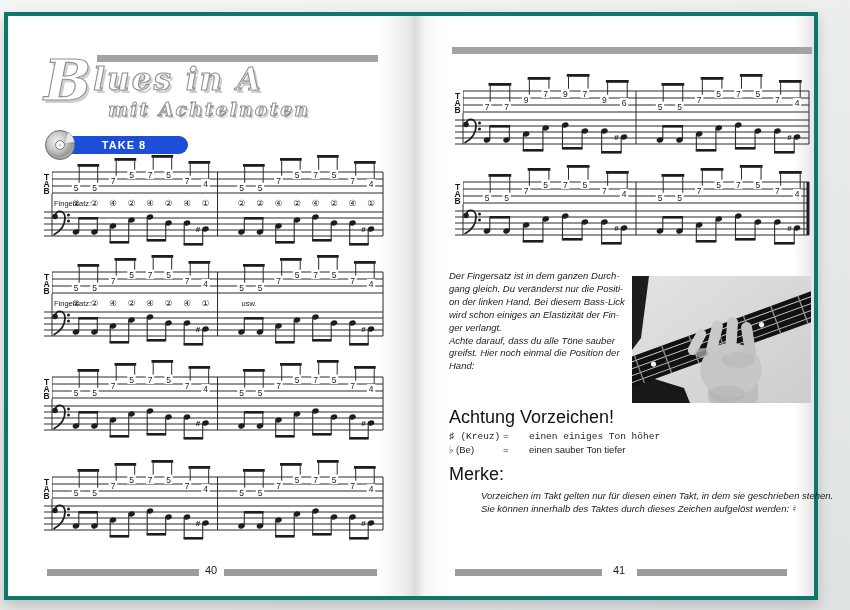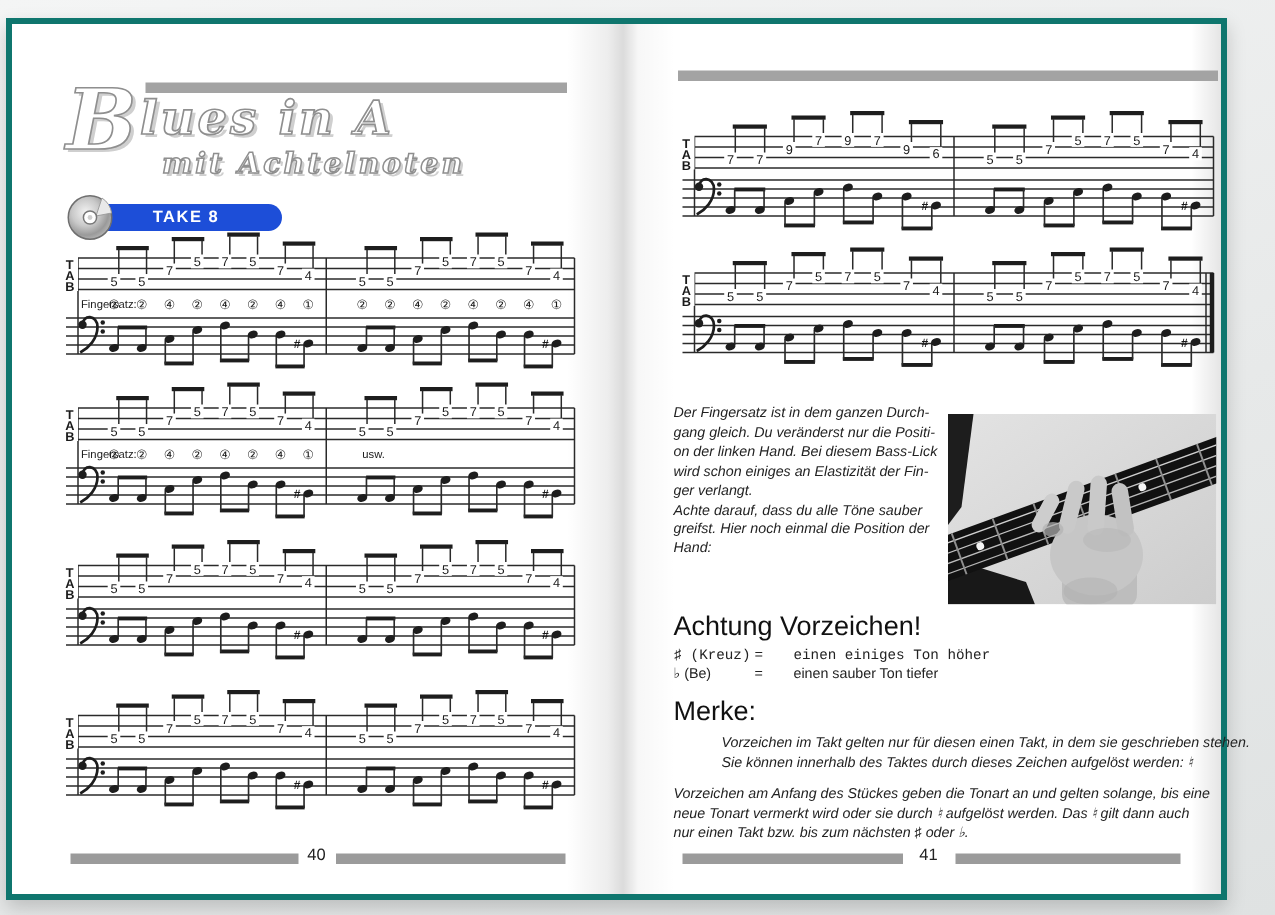--- a/index.html
+++ b/index.html
@@ -904,20 +904,17 @@
   </div>
   <div class="symrow" style="top:427px;">
     <span class="s1">♭ (Be)</span>
     <span class="s2">=</span>
     <span>einen sauber Ton tiefer</span>
   </div>
 
   <div class="bhead" style="left:441px;top:448px;">Merke:</div>
   <div class="btxt" style="left:441px;top:474px;margin-left:32px;">Vorzeichen im Takt gelten nur für diesen einen Takt, in dem sie geschrieben stehen.
 Sie können innerhalb des Taktes durch dieses Zeichen aufgelöst werden: ♮</div>
-  <div class="btxt" style="left:441px;top:508px;">Vorzeichen am Anfang des Stückes geben die Tonart an und gelten solange, bis eine
-neue Tonart vermerkt wird oder sie durch ♮ aufgelöst werden. Das ♮ gilt dann auch
-nur einen Takt bzw. bis zum nächsten ♯ oder ♭.</div>
 
   <div class="pgbar" style="left:447px;top:553px;width:147px;"></div>
   <div class="pgnum" style="left:596px;top:548px;width:30px;">41</div>
   <div class="pgbar" style="left:629px;top:553px;width:150px;"></div>
 </div>
 
 </body></html>

